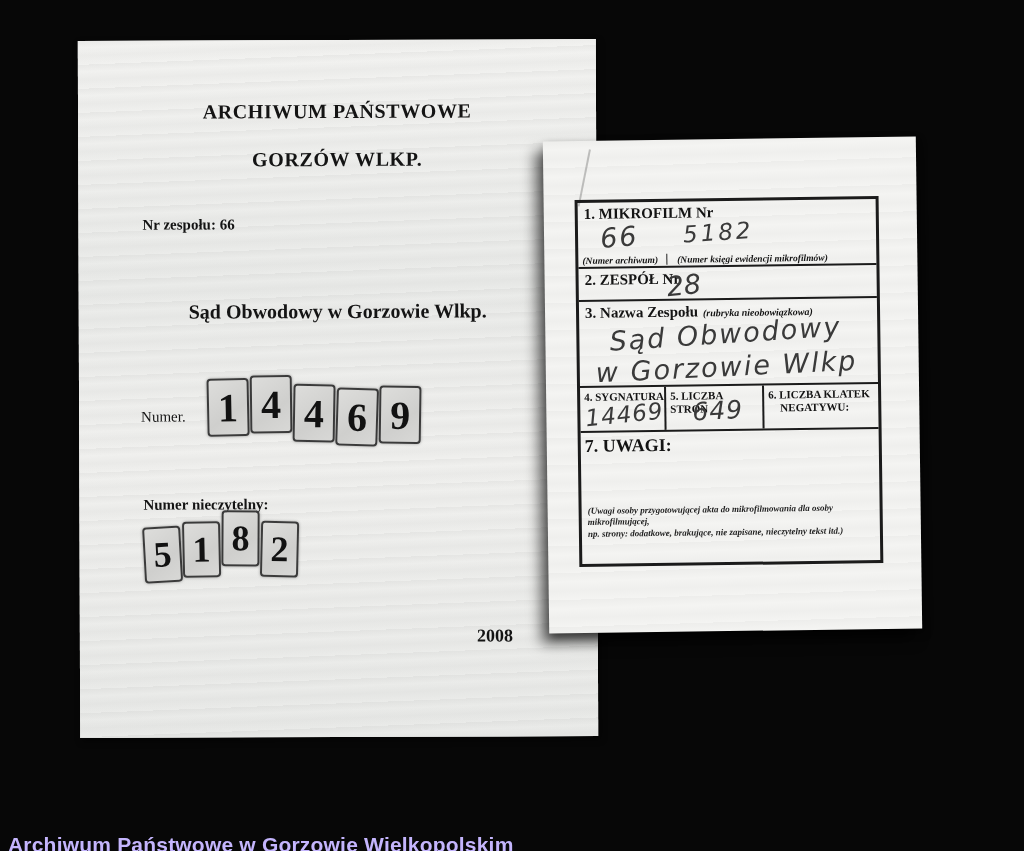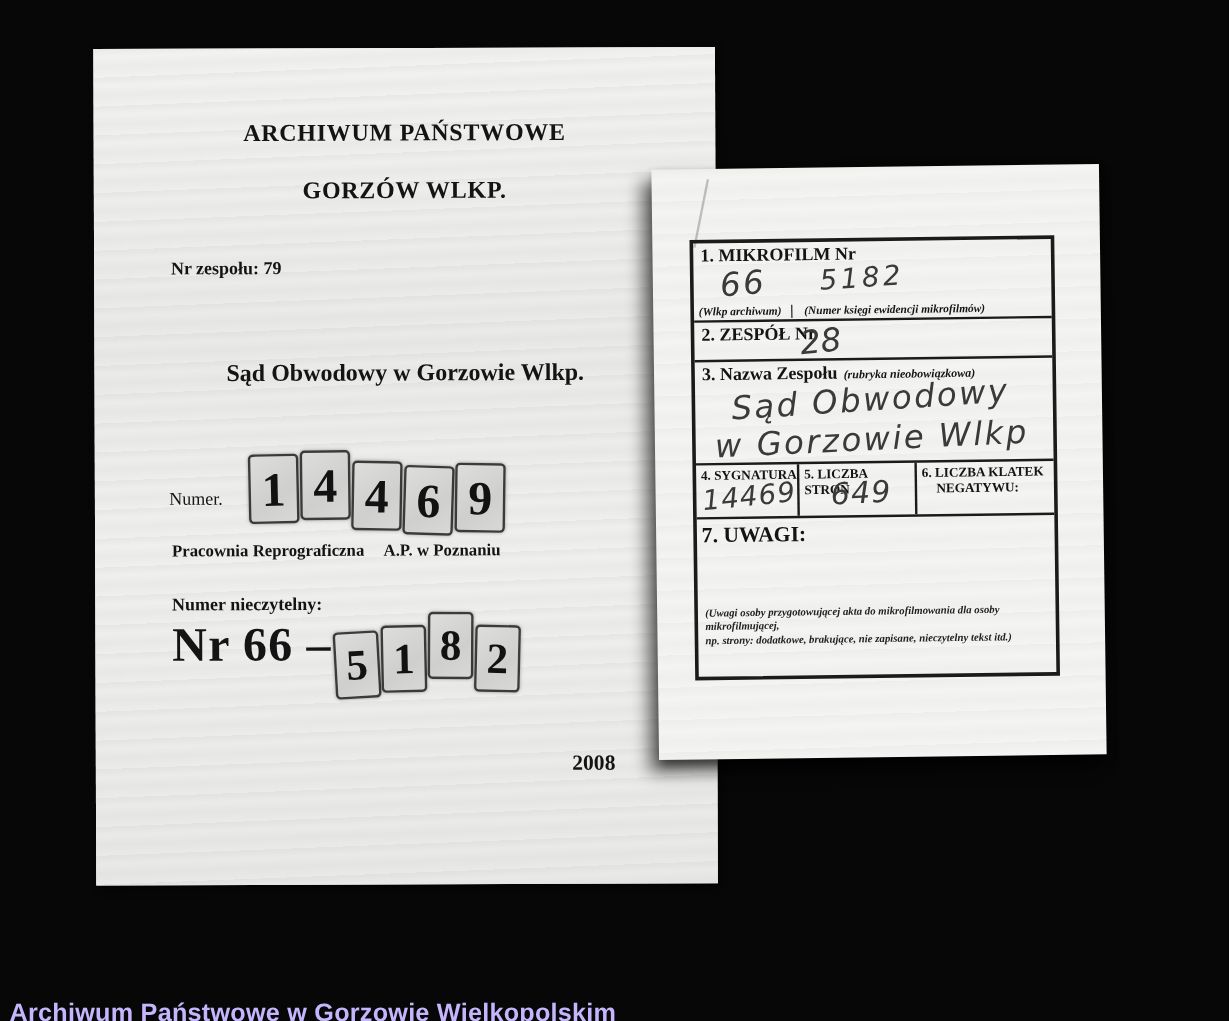--- a/index.html
+++ b/index.html
@@ -110,58 +110,54 @@
              font-size:21px; color:#c4b5fd; letter-spacing:0.2px; }
 </style>
 </head>
 <body>
 
 <div class="stage">
 
   <div class="sheet">
     <div class="center h1">ARCHIWUM PAŃSTWOWE</div>
     <div class="center h2">GORZÓW WLKP.</div>
-    <div class="fonds">Nr zespołu: 79</div>
+    <div class="fonds">Nr zespołu: 66</div>
     <div class="center title">Sąd Obwodowy w Gorzowie Wlkp.</div>
 
     <span class="siglabel">Numer.</span>
     <div class="tiles tiles-sig">
       <span class="tile t1">1</span>
       <span class="tile t2">4</span>
       <span class="tile t3">4</span>
       <span class="tile t4">6</span>
       <span class="tile t5">9</span>
     </div>
 
-    <div class="lab">
-      <span>Pracownia Reprograficzna</span><span class="gap">A.P. w Poznaniu</span>
-    </div>
 
     <div class="mflabel">Numer nieczytelny:</div>
     <div class="mfrow">
-      <span class="mfprefix">Nr 66 –</span>
       <span class="tile tile-sm m1">5</span>
       <span class="tile tile-sm m2">1</span>
       <span class="tile tile-sm m3">8</span>
       <span class="tile tile-sm m4">2</span>
     </div>
 
     <div class="year">2008</div>
   </div>
 
   <div class="card">
     <div class="crease"></div>
     <div class="formbox">
 
       <div class="frow r1">
         <div class="flabel">1. MIKROFILM Nr</div>
         <span class="hw hw-66">66</span>
         <span class="hw hw-5182">5182</span>
         <div class="subrow">
-          <span>(Wlkp archiwum)</span>
+          <span>(Numer archiwum)</span>
           <span class="subdiv"></span>
           <span>(Numer księgi ewidencji mikrofilmów)</span>
         </div>
       </div>
 
       <div class="frow r2">
         <div class="flabel">2. ZESPÓŁ Nr</div>
         <span class="hw hw-28">28</span>
       </div>
 

